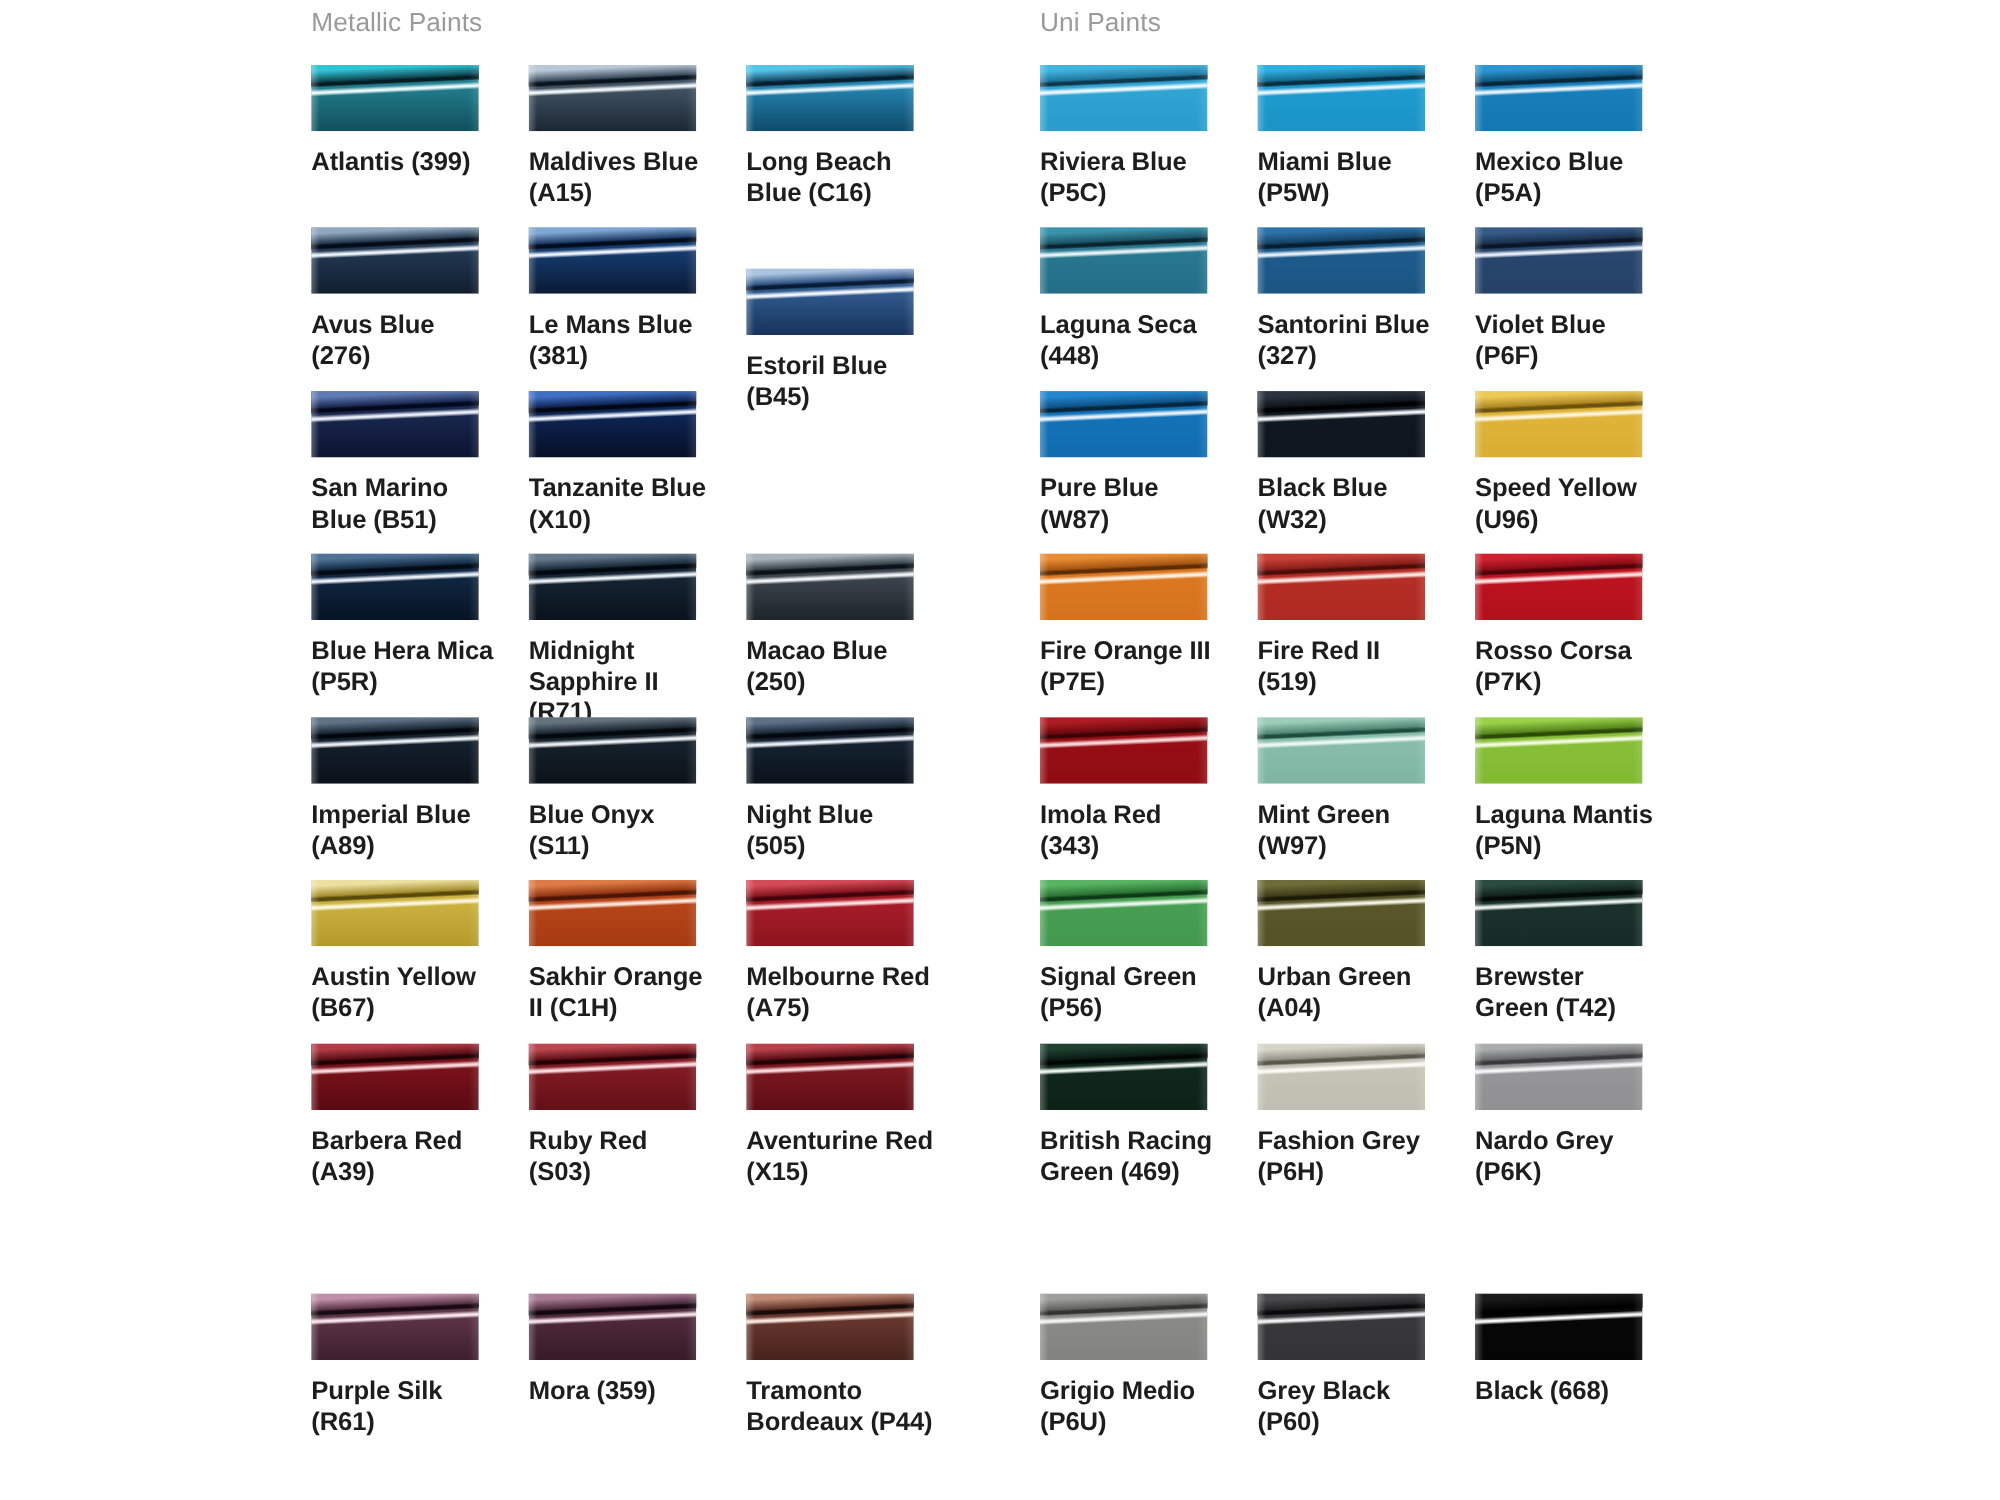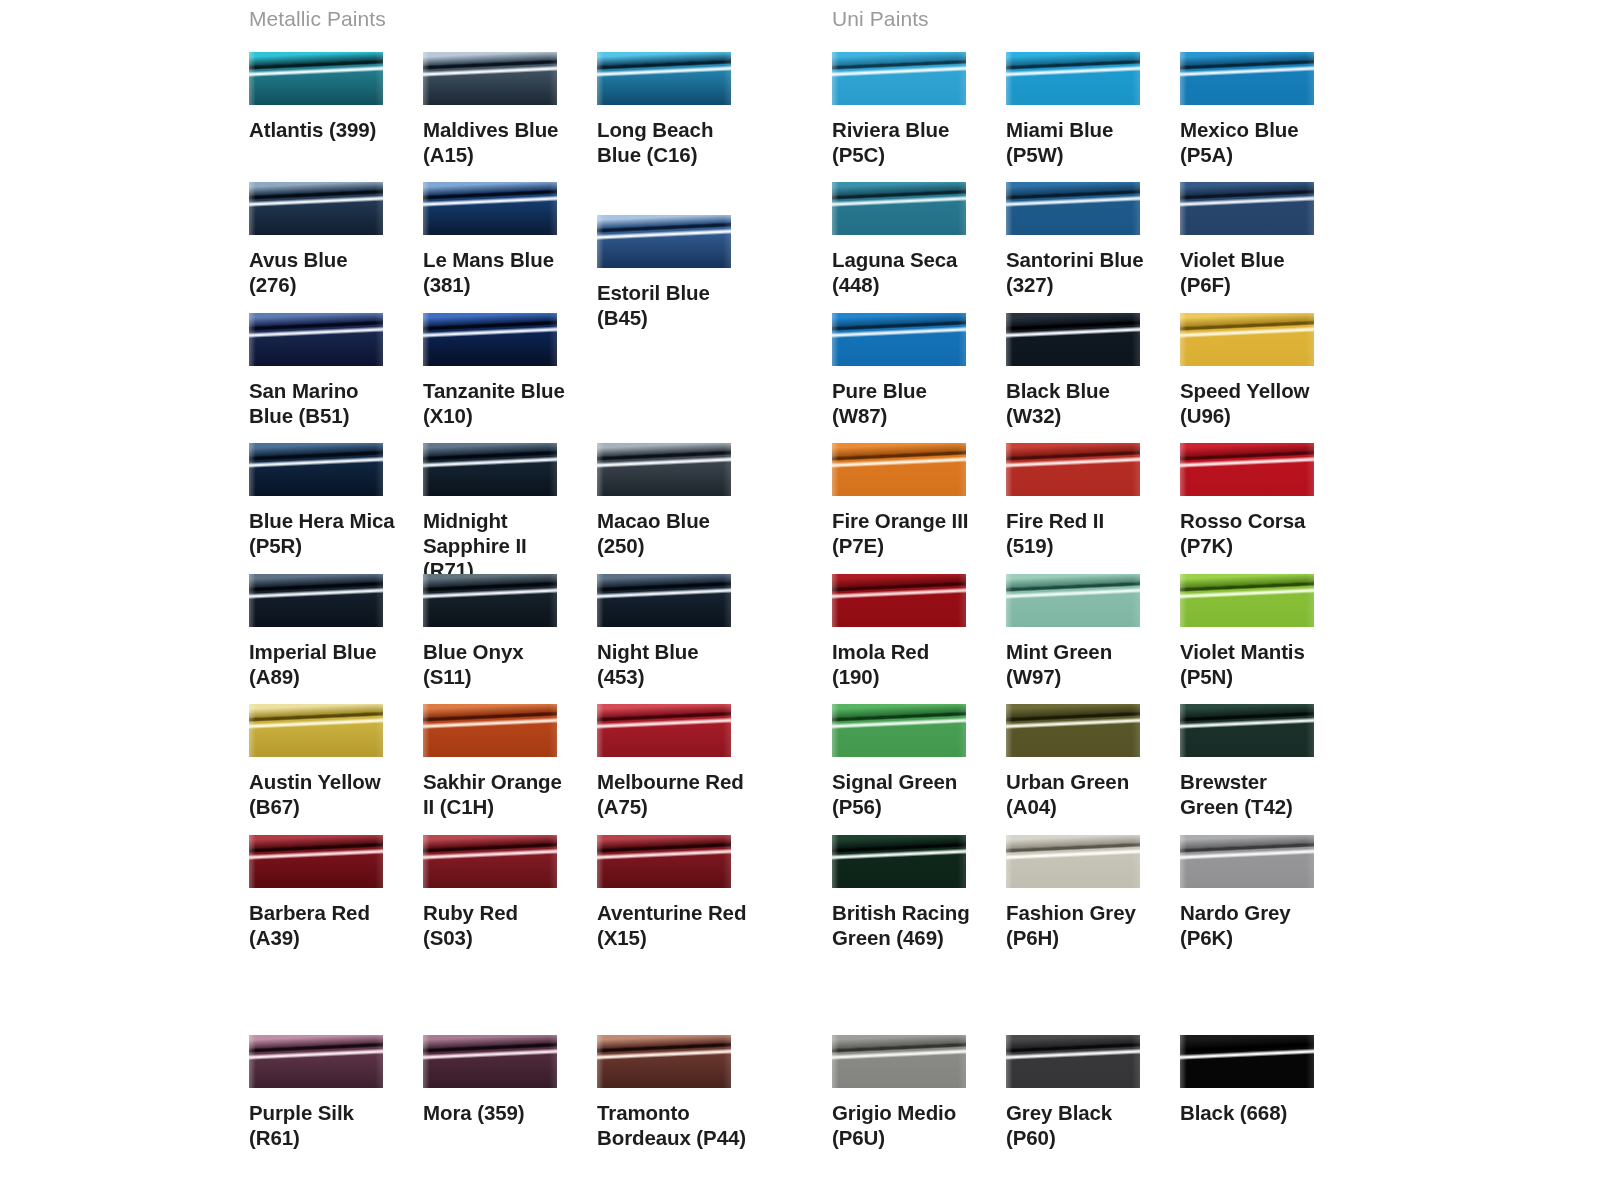--- a/index.html
+++ b/index.html
@@ -368,51 +368,51 @@
       <div class="label">Blue Onyx (S11)</div>
     </div>
     <div class="cell" style="left: 597px; top: 574px;">
       <div class="swatch" style="width: 134px; height: 53px;">
         <div class="body" style="background: linear-gradient(rgb(28, 43, 60) 0%, rgb(10, 18, 28) 100%);"></div>
         <div class="topband" style="background: linear-gradient(rgb(17, 30, 44) 0%, rgb(93, 112, 134) 55%, rgb(93, 112, 134) 72%, rgb(17, 30, 44) 100%);"></div>
         <div class="darkline" style="background: linear-gradient(rgba(0, 0, 0, 0) 0%, rgb(3, 8, 14) 30%, rgb(3, 8, 14) 70%, rgba(0, 0, 0, 0) 100%);"></div>
         <div class="hiline" style="background: linear-gradient(rgba(255, 255, 255, 0) 0%, rgb(232, 237, 243) 45%, rgb(232, 237, 243) 62%, rgba(255, 255, 255, 0) 100%);"></div>
         <div class="edgeshade" style="background: linear-gradient(to right, rgba(255, 255, 255, 0.3) 0%, rgba(255, 255, 255, 0) 5%, rgba(255, 255, 255, 0) 94%, rgba(255, 255, 255, 0.12) 100%);"></div>
       </div>
-      <div class="label">Night Blue (453)</div>
+      <div class="label">Night Blue (505)</div>
     </div>
     <div class="cell" style="left: 832px; top: 574px;">
       <div class="swatch" style="width: 134px; height: 53px;">
         <div class="body" style="background: linear-gradient(rgb(156, 15, 22) 0%, rgb(143, 12, 19) 100%);"></div>
         <div class="topband" style="background: linear-gradient(rgb(100, 7, 12) 0%, rgb(173, 27, 35) 55%, rgb(173, 27, 35) 72%, rgb(100, 7, 12) 100%);"></div>
         <div class="darkline" style="background: linear-gradient(rgba(0, 0, 0, 0) 0%, rgb(60, 3, 6) 30%, rgb(60, 3, 6) 70%, rgba(0, 0, 0, 0) 100%);"></div>
         <div class="hiline" style="background: linear-gradient(rgba(255, 255, 255, 0) 0%, rgb(247, 213, 215) 45%, rgb(247, 213, 215) 62%, rgba(255, 255, 255, 0) 100%);"></div>
         <div class="edgeshade" style="background: linear-gradient(to right, rgba(255, 255, 255, 0.3) 0%, rgba(255, 255, 255, 0) 5%, rgba(255, 255, 255, 0) 94%, rgba(255, 255, 255, 0.12) 100%);"></div>
       </div>
-      <div class="label">Imola Red (190)</div>
+      <div class="label">Imola Red (343)</div>
     </div>
     <div class="cell" style="left: 1006px; top: 574px;">
       <div class="swatch" style="width: 134px; height: 53px;">
         <div class="body" style="background: linear-gradient(rgb(139, 192, 173) 0%, rgb(127, 182, 163) 100%);"></div>
         <div class="topband" style="background: linear-gradient(rgb(72, 127, 108) 0%, rgb(155, 205, 186) 55%, rgb(155, 205, 186) 72%, rgb(72, 127, 108) 100%);"></div>
         <div class="darkline" style="background: linear-gradient(rgba(0, 0, 0, 0) 0%, rgb(30, 77, 63) 30%, rgb(30, 77, 63) 70%, rgba(0, 0, 0, 0) 100%);"></div>
         <div class="hiline" style="background: linear-gradient(rgba(255, 255, 255, 0) 0%, rgb(234, 247, 242) 45%, rgb(234, 247, 242) 62%, rgba(255, 255, 255, 0) 100%);"></div>
         <div class="edgeshade" style="background: linear-gradient(to right, rgba(255, 255, 255, 0.3) 0%, rgba(255, 255, 255, 0) 5%, rgba(255, 255, 255, 0) 94%, rgba(255, 255, 255, 0.12) 100%);"></div>
       </div>
       <div class="label">Mint Green (W97)</div>
     </div>
     <div class="cell" style="left: 1180px; top: 574px;">
       <div class="swatch" style="width: 134px; height: 53px;">
         <div class="body" style="background: linear-gradient(rgb(140, 195, 58) 0%, rgb(129, 185, 51) 100%);"></div>
         <div class="topband" style="background: linear-gradient(rgb(79, 126, 24) 0%, rgb(155, 210, 74) 55%, rgb(155, 210, 74) 72%, rgb(79, 126, 24) 100%);"></div>
         <div class="darkline" style="background: linear-gradient(rgba(0, 0, 0, 0) 0%, rgb(43, 74, 8) 30%, rgb(43, 74, 8) 70%, rgba(0, 0, 0, 0) 100%);"></div>
         <div class="hiline" style="background: linear-gradient(rgba(255, 255, 255, 0) 0%, rgb(240, 251, 220) 45%, rgb(240, 251, 220) 62%, rgba(255, 255, 255, 0) 100%);"></div>
         <div class="edgeshade" style="background: linear-gradient(to right, rgba(255, 255, 255, 0.3) 0%, rgba(255, 255, 255, 0) 5%, rgba(255, 255, 255, 0) 94%, rgba(255, 255, 255, 0.12) 100%);"></div>
       </div>
-      <div class="label">Violet Mantis (P5N)</div>
+      <div class="label">Laguna Mantis (P5N)</div>
     </div>
     <div class="cell" style="left: 249px; top: 704px;">
       <div class="swatch" style="width: 134px; height: 53px;">
         <div class="body" style="background: linear-gradient(rgb(214, 189, 74) 0%, rgb(179, 154, 44) 100%);"></div>
         <div class="topband" style="background: linear-gradient(rgb(156, 132, 32) 0%, rgb(236, 224, 160) 55%, rgb(236, 224, 160) 72%, rgb(156, 132, 32) 100%);"></div>
         <div class="darkline" style="background: linear-gradient(rgba(0, 0, 0, 0) 0%, rgb(89, 74, 12) 30%, rgb(89, 74, 12) 70%, rgba(0, 0, 0, 0) 100%);"></div>
         <div class="hiline" style="background: linear-gradient(rgba(255, 255, 255, 0) 0%, rgb(251, 246, 216) 45%, rgb(251, 246, 216) 62%, rgba(255, 255, 255, 0) 100%);"></div>
         <div class="edgeshade" style="background: linear-gradient(to right, rgba(255, 255, 255, 0.3) 0%, rgba(255, 255, 255, 0) 5%, rgba(255, 255, 255, 0) 94%, rgba(255, 255, 255, 0.12) 100%);"></div>
       </div>
       <div class="label">Austin Yellow (B67)</div>

